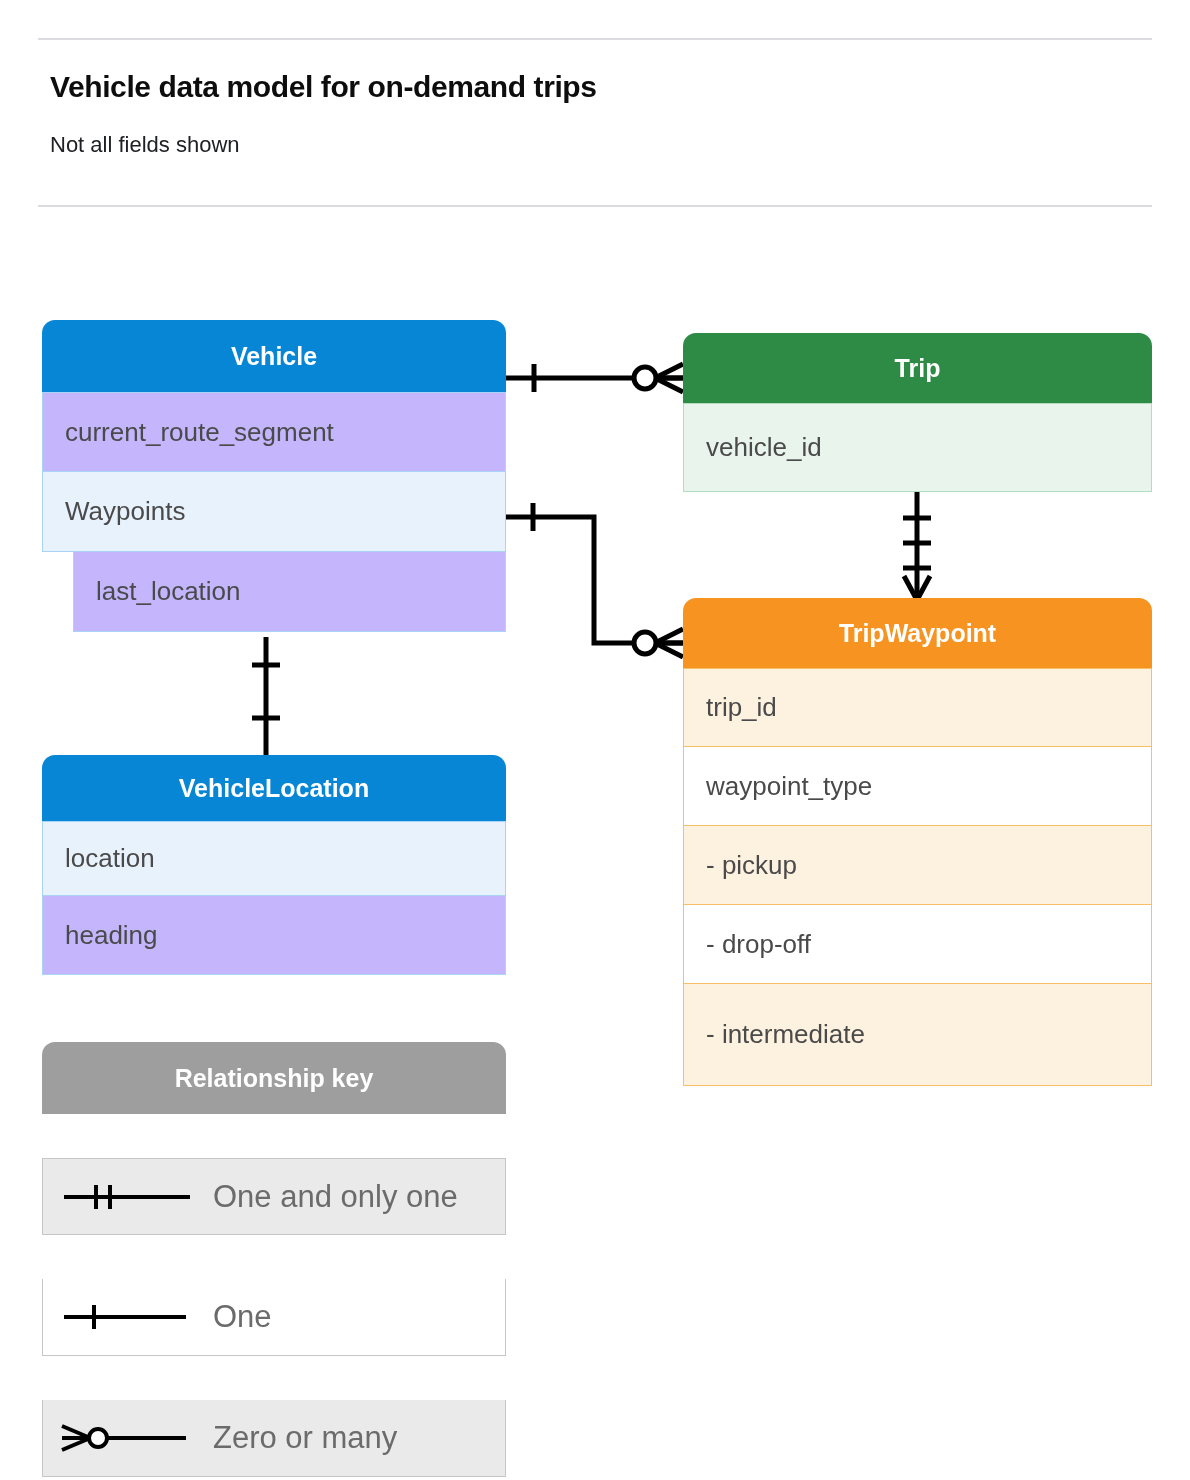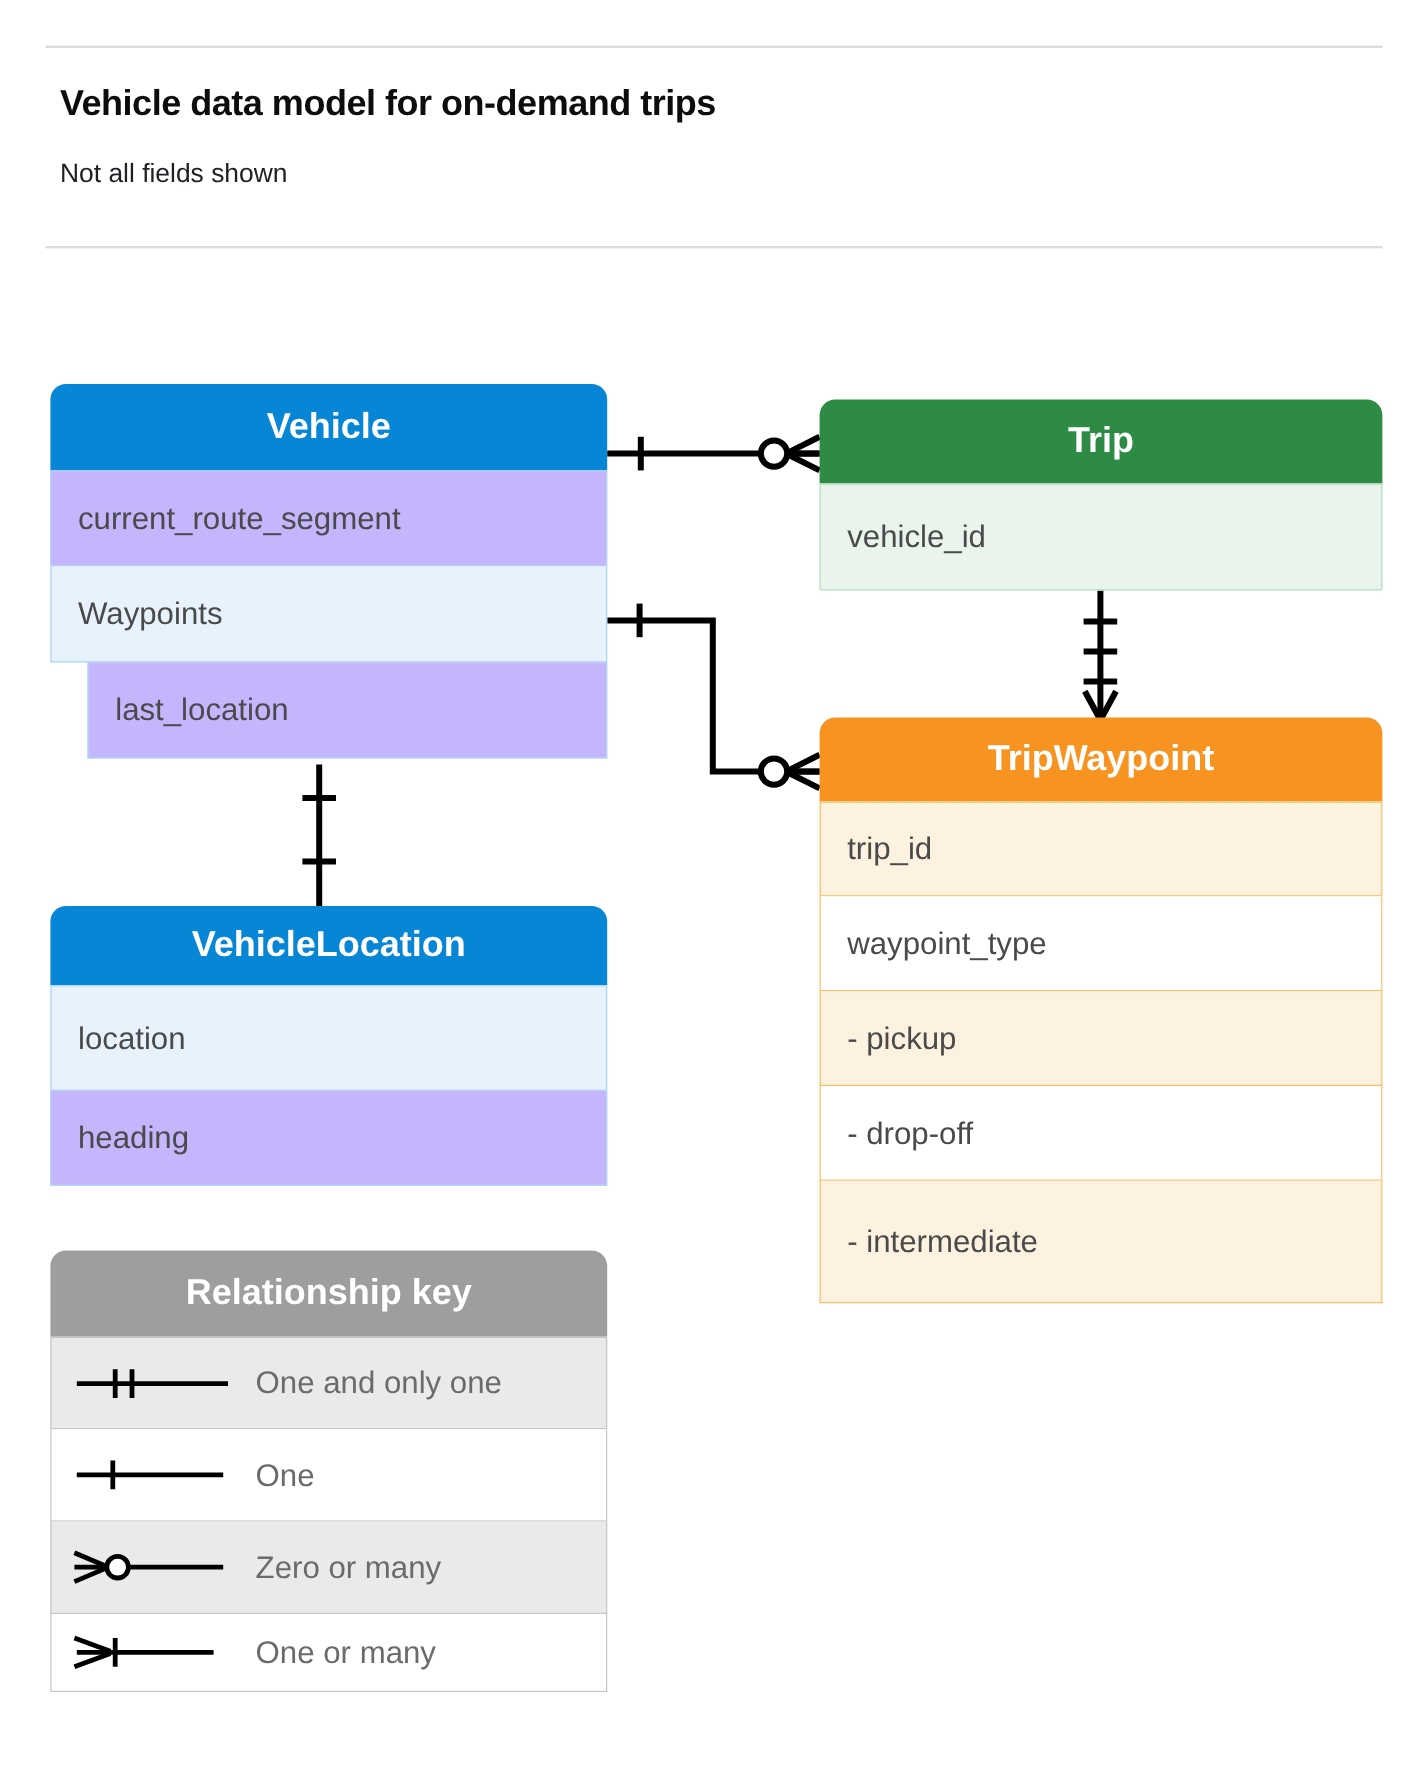--- a/index.html
+++ b/index.html
@@ -47,21 +47,21 @@
 
   
   .entity {
     position: absolute;
     box-sizing: border-box;
   }
   .entity-header {
     box-sizing: border-box;
     border-radius: 13px 13px 0 0;
     color: #ffffff;
-    font-size: 30px;
+    font-size: 25px;
     font-weight: bold;
     text-align: left;
     display: flex;
     align-items: center;
     justify-content: center;
   }
   .entity-rows {
     box-sizing: border-box;
   }
   .entity-row {
@@ -95,22 +95,23 @@
 
   
   .grey .entity-header { background: #9e9e9e; }
   .grey .entity-row { border-color: #c6c6c6; }
   .grey .row-alt { background: #eaeaea; }
   .grey .row-plain { background: #ffffff; }
 
   
   #legend .entity-row {
     padding-left: 0;
-    font-size: 26px;
+    font-size: 31px;
     color: #6b6b6b;
+    margin-top: 44px;
   }
   .legend-sym {
     width: 170px;
     flex: 0 0 170px;
     display: flex;
     align-items: center;
     justify-content: center;
   }
   .legend-label {
     flex: 1;
@@ -173,21 +174,21 @@
   <div class="entity-rows">
     <div class="entity-row first row-plain" style="height:80px;">current_route_segment</div>
     <div class="entity-row row-alt" style="height:80px;">Waypoints</div>
     <div class="entity-row row-plain" style="height:80px;margin-left:31px;">last_location</div>
   </div>
 </div>
 
 <div class="entity blue" id="ent-vehicle-location" style="left:42px; top:755px; width:464px;">
   <div class="entity-header" style="height:66px;">VehicleLocation</div>
   <div class="entity-rows">
-    <div class="entity-row first row-alt" style="height:88px;">location</div>
+    <div class="entity-row first row-alt" style="height:75px;">location</div>
     <div class="entity-row row-plain" style="height:79px;">heading</div>
   </div>
 </div>
 
 <div class="entity green" id="ent-trip" style="left:683px; top:333px; width:469px;">
   <div class="entity-header" style="height:70px;">Trip</div>
   <div class="entity-rows">
     <div class="entity-row first row-alt" style="height:89px;">vehicle_id</div>
   </div>
 </div>

